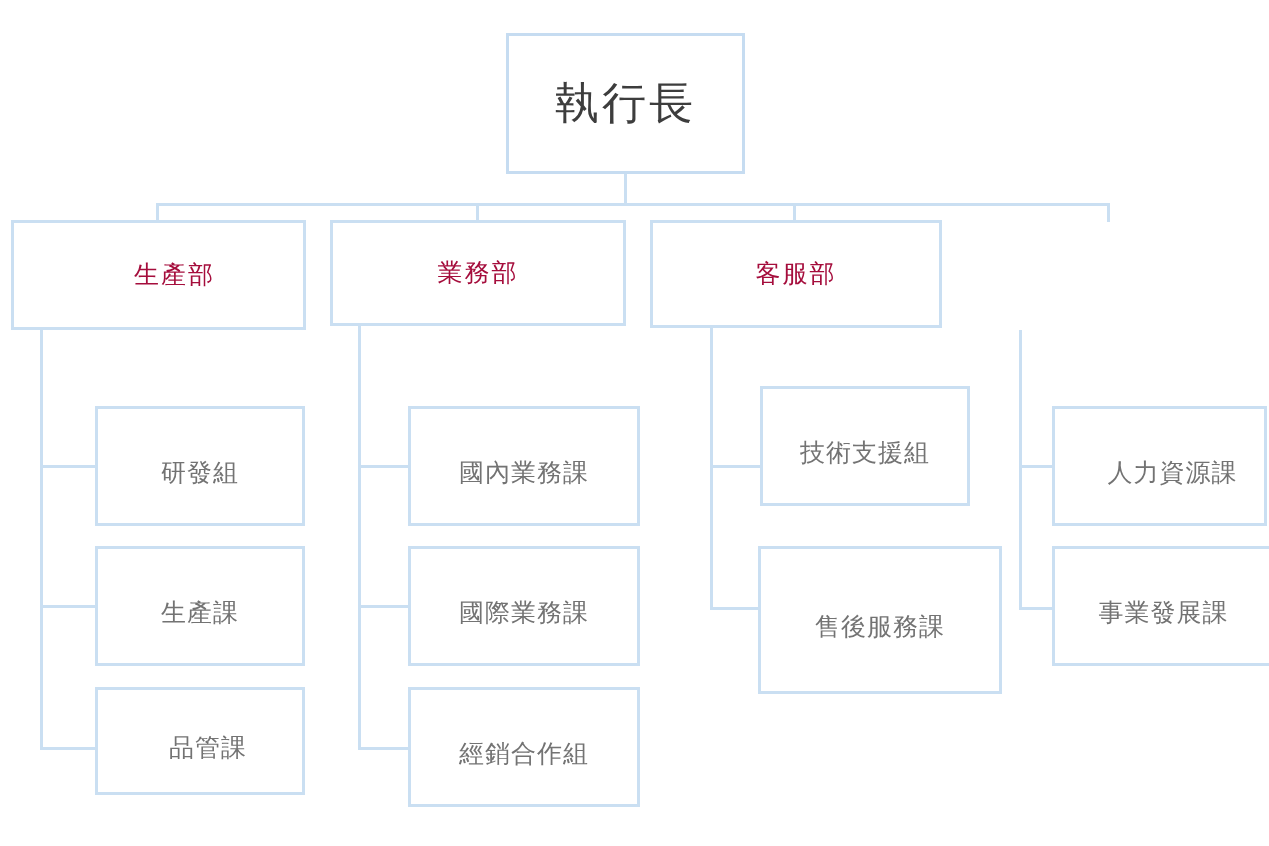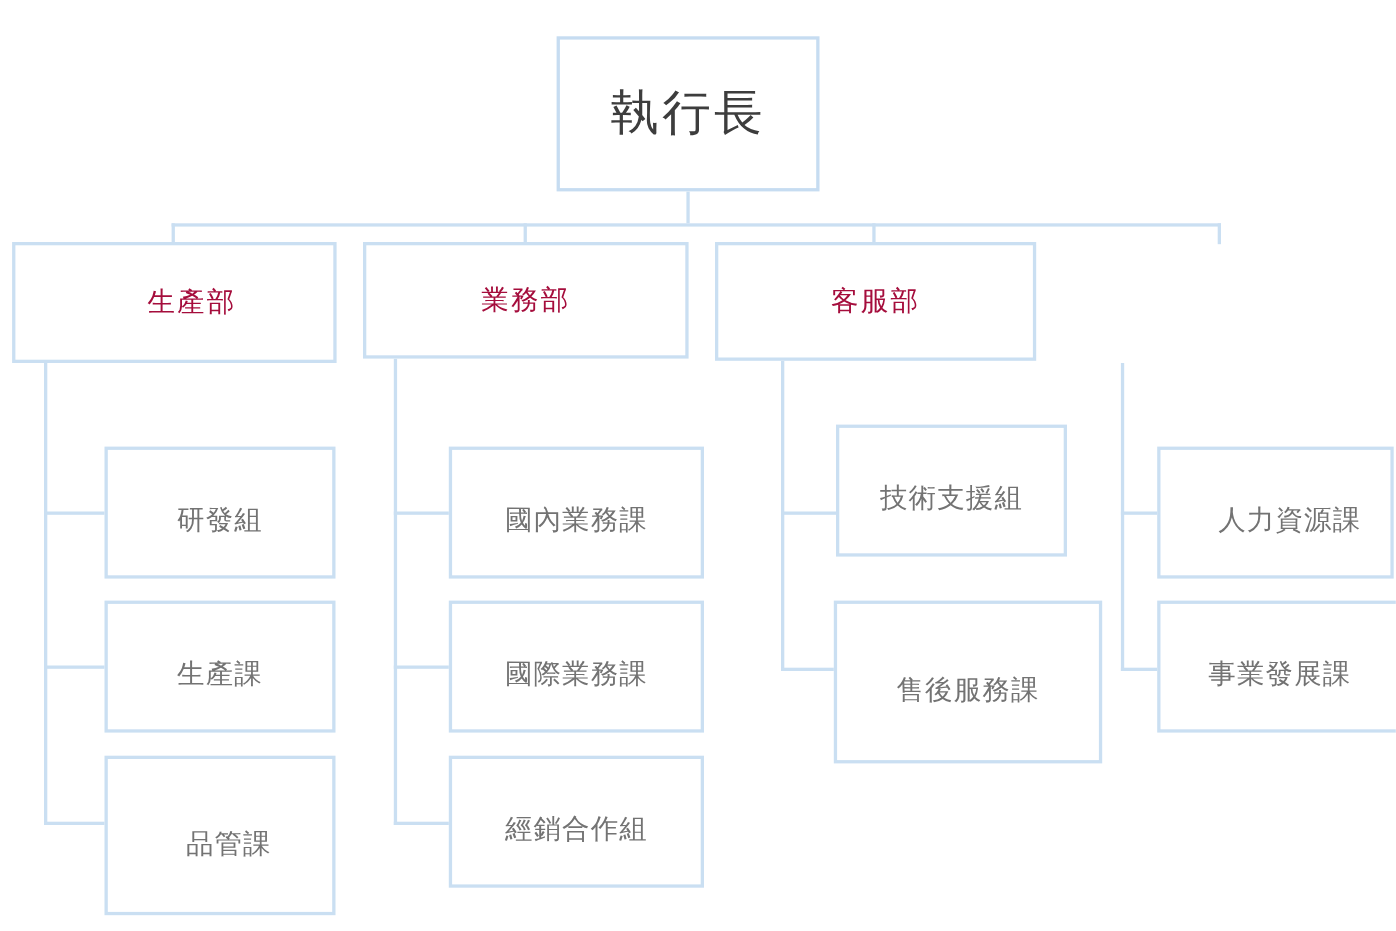--- a/index.html
+++ b/index.html
@@ -87,21 +87,21 @@
   <div class="conn h" style="left:40px; top:465px; width:58px; height:3px;"></div>
   <div class="conn h" style="left:40px; top:605px; width:58px; height:3px;"></div>
   <div class="conn h" style="left:40px; top:747px; width:58px; height:3px;"></div>
 
   <div class="node unit" style="left:95px; top:406px; width:210px; height:120px;">
     <span class="node-label">研發組</span>
   </div>
   <div class="node unit" style="left:95px; top:546px; width:210px; height:120px;">
     <span class="node-label">生產課</span>
   </div>
-  <div class="node unit" style="left:95px; top:687px; width:210px; height:145px;padding-left:16px;">
+  <div class="node unit" style="left:95px; top:687px; width:210px; height:108px;padding-left:16px;">
     <span class="node-label">品管課</span>
   </div>
 
   <div class="node dept" style="left:330px; top:220px; width:296px; height:106px;">
     <span class="node-label">業務部</span>
   </div>
   <div class="conn v" style="left:358px; top:326px; width:3px; height:424px;"></div>
   <div class="conn h" style="left:358px; top:465px; width:54px; height:3px;"></div>
   <div class="conn h" style="left:358px; top:605px; width:54px; height:3px;"></div>
   <div class="conn h" style="left:358px; top:747px; width:54px; height:3px;"></div>

